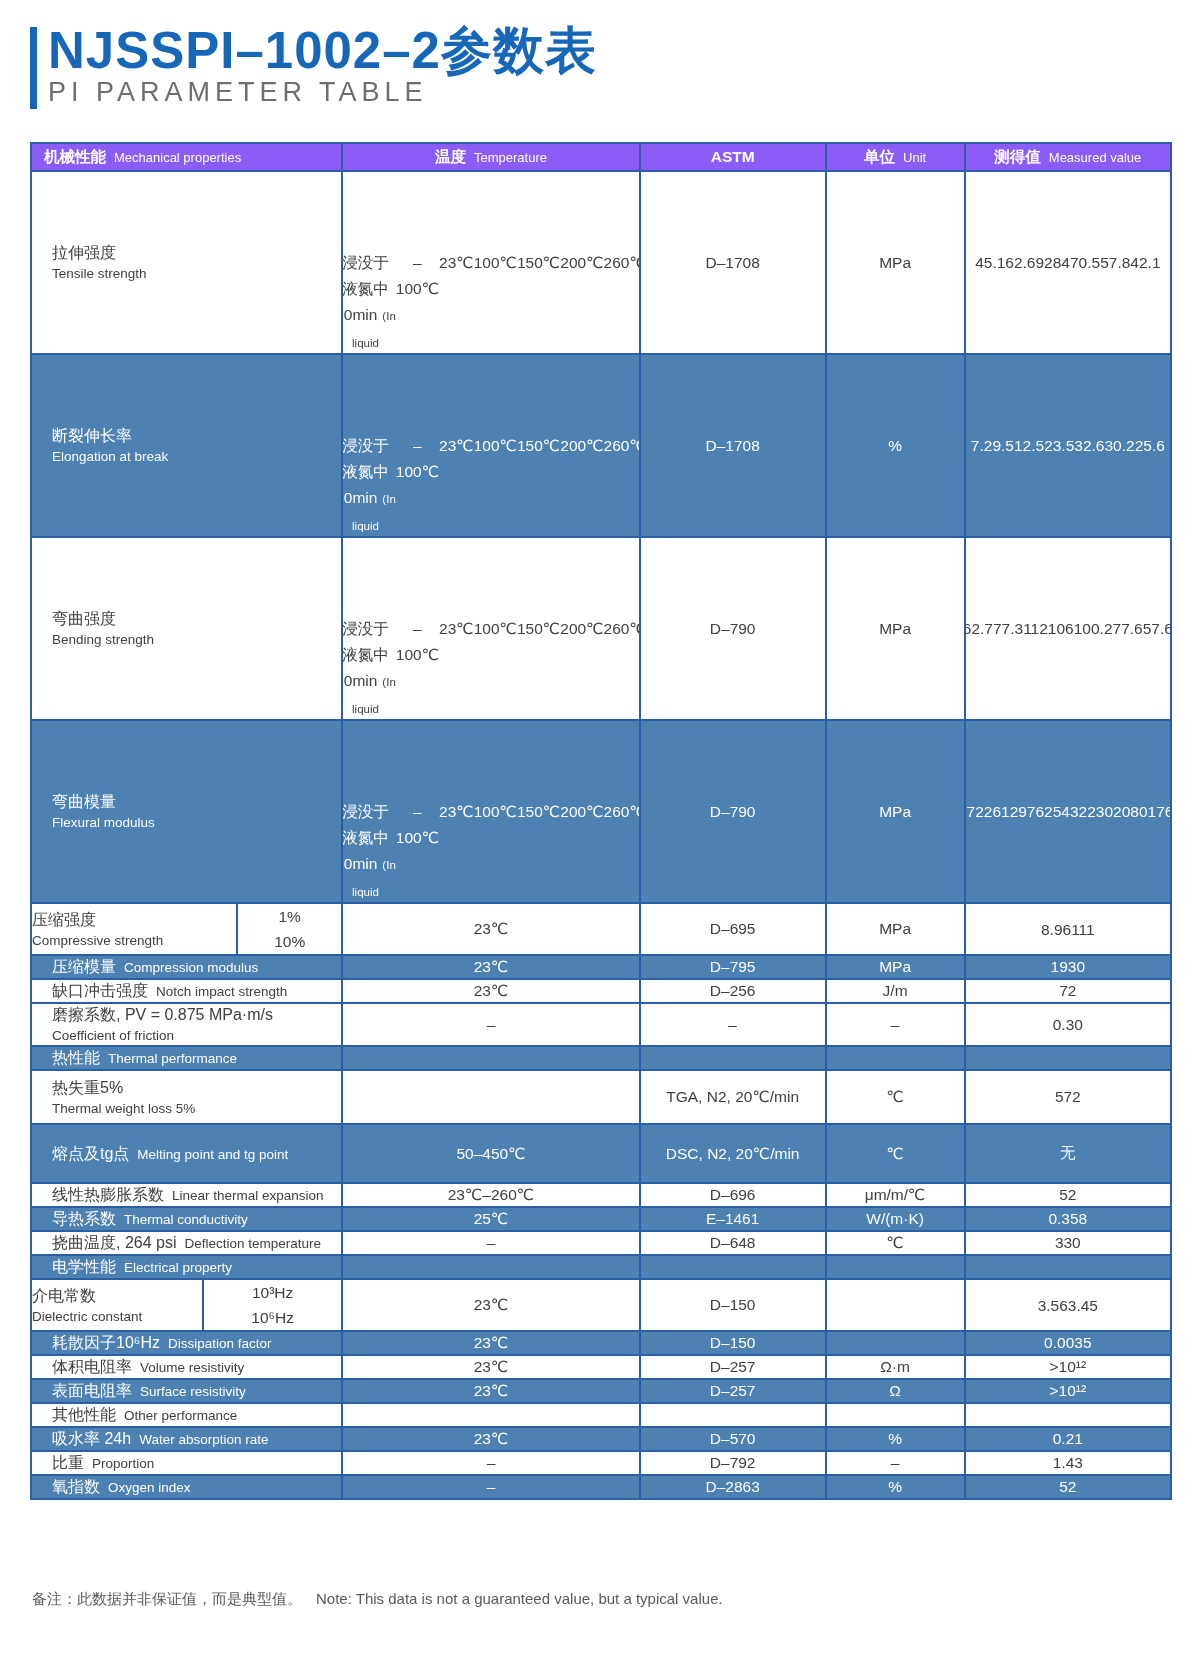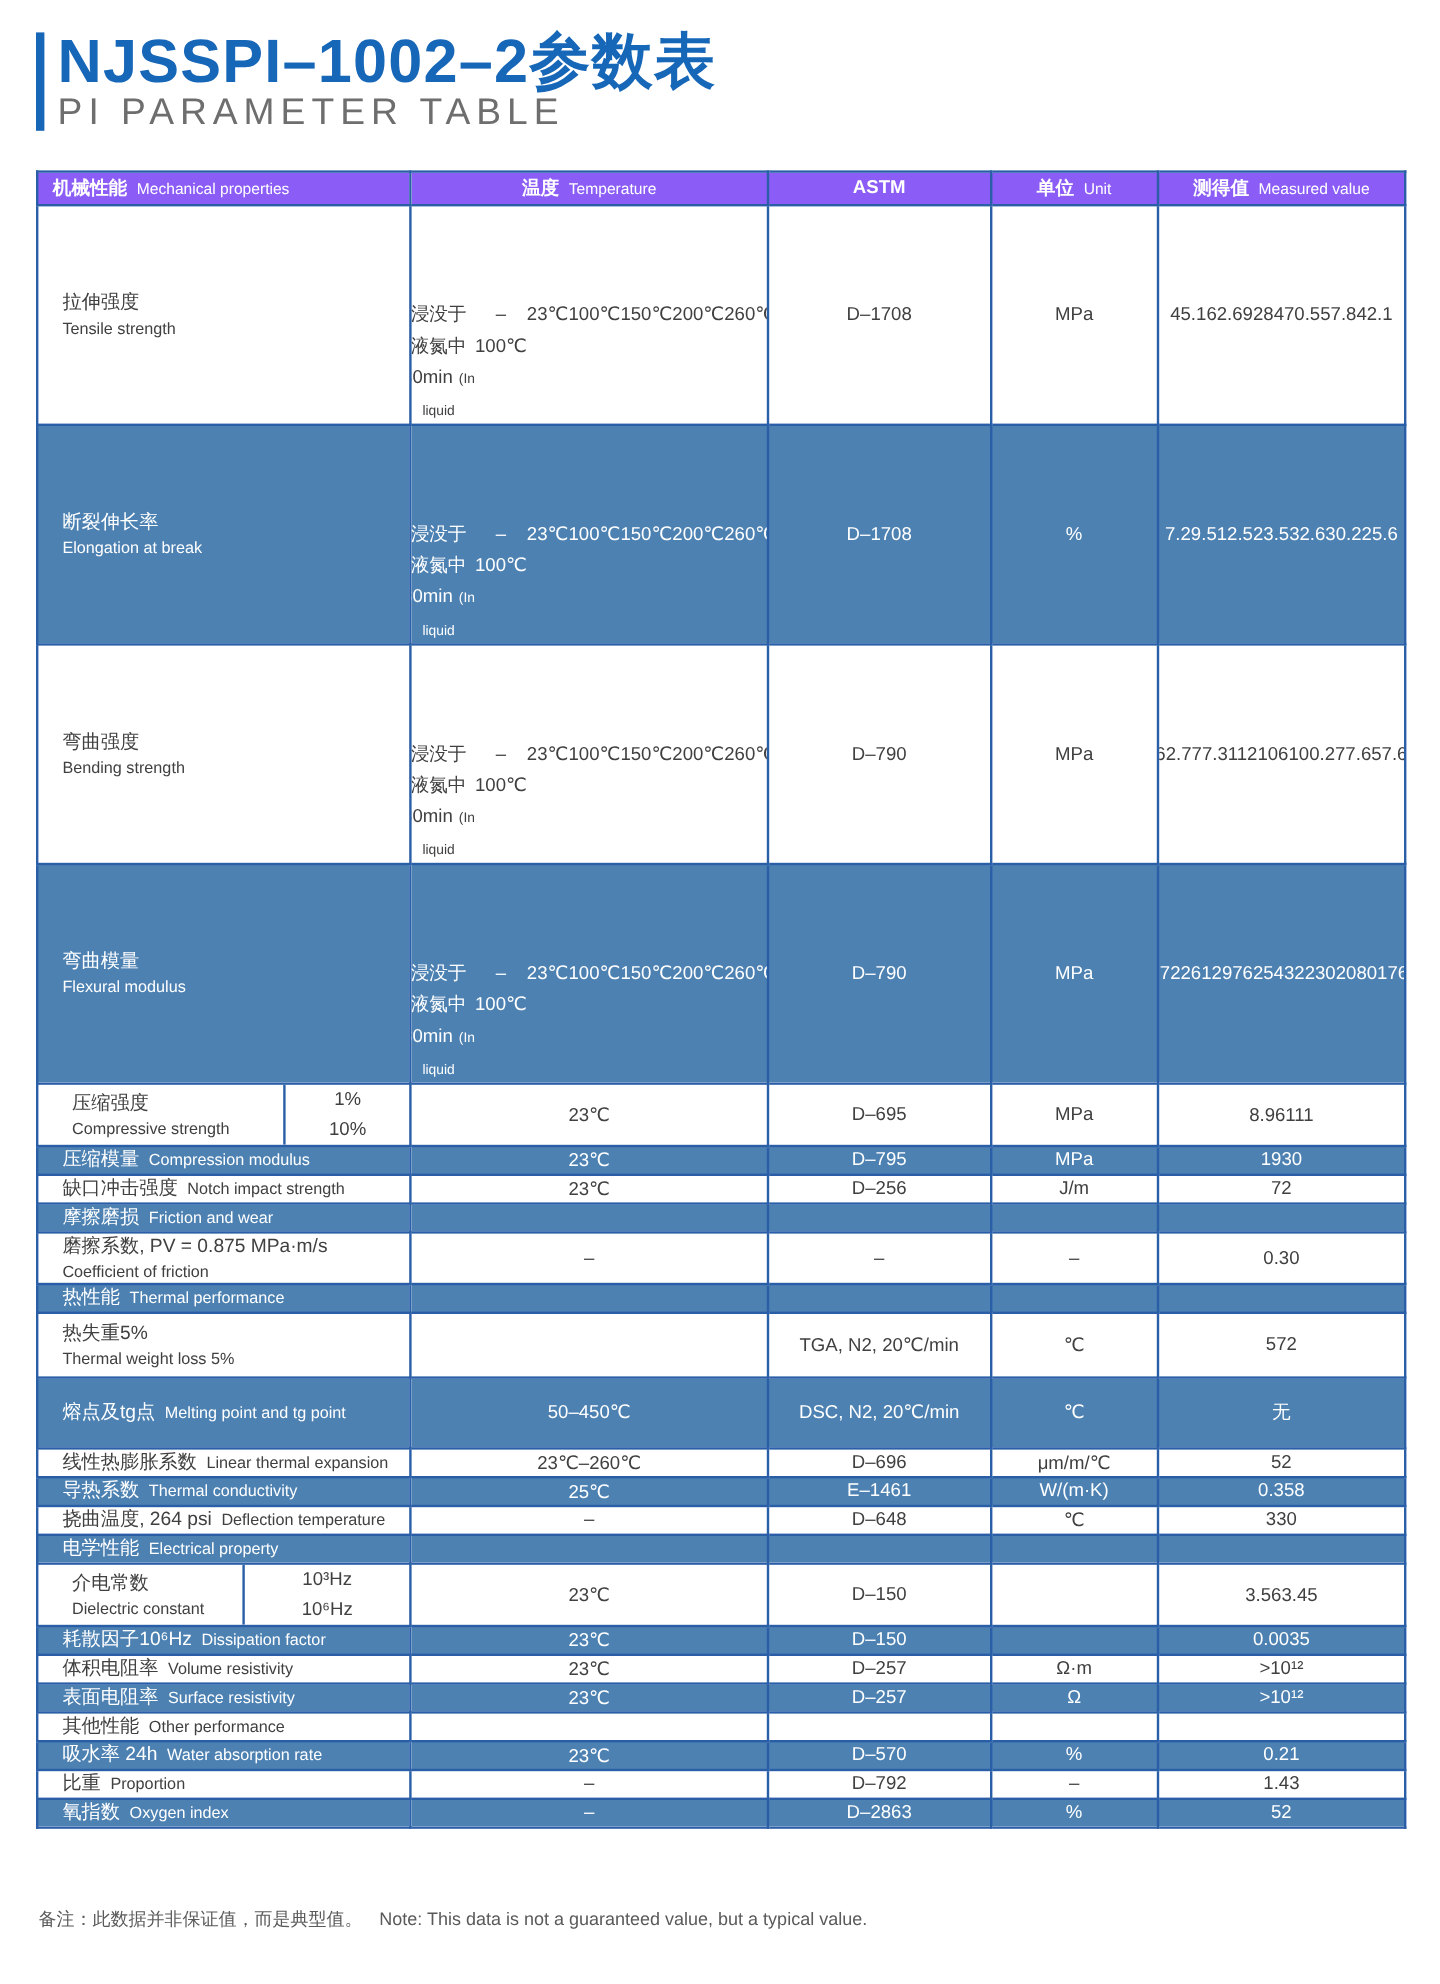--- a/index.html
+++ b/index.html
@@ -7,21 +7,21 @@
   body {
     width:1200px; height:1653px; position:relative; overflow:hidden;
     font-family:"Liberation Sans","DejaVu Sans",sans-serif;
     color:#404040;
   }
 
   
   .page-header { position:absolute; top:27px; left:30px; display:flex; align-items:stretch; }
   .accent-bar { width:7px; background:#1767b9; margin-right:11px; }
   .title-zh { font-size:51px; font-weight:bold; color:#1767b9; letter-spacing:1px; line-height:48px; }
-  .title-en { font-size:31px; color:#6e6e6e; letter-spacing:5px; line-height:33px; margin-top:1px; }
+  .title-en { font-size:27px; color:#6e6e6e; letter-spacing:5px; line-height:33px; margin-top:1px; }
 
   
   table.param {
     position:absolute; top:142px; left:30px; width:1142px;
     border-collapse:collapse; table-layout:fixed;
     font-size:15.5px;
   }
   table.param td, table.param th { border:2px solid #2a5fa8; vertical-align:middle; overflow:hidden; }
 
   tr.head { height:28px; background:#8b5cf6; color:#ffffff; }
@@ -47,21 +47,21 @@
   td.lbl.inline .en { display:inline; margin-left:8px; }
 
   td.c { text-align:center; }
   .stack { display:flex; justify-content:center; height:100%; }
   .line { height:26px; line-height:26px; text-align:center; }
   .paren { font-size:11.5px; margin-left:5px; }
 
   
   td.split { padding:0; }
   .split-wrap { display:flex; height:100%; align-items:stretch; }
-  .split-label { flex:1; display:flex; flex-direction:column; justify-content:center; padding-left:28px; }
+  .split-label { flex:1; display:flex; flex-direction:column; justify-content:center; padding-left:0; }
   .split-label .zh { font-size:16px; line-height:22px; }
   .split-label .en { font-size:13.5px; line-height:19px; }
   .split-sub { border-left:2px solid #2a5fa8; display:flex; flex-direction:column; justify-content:center; }
   .split-sub.w34 { width:34%; }
   .split-sub.w45 { width:45%; }
   .split-sub .line { height:25px; line-height:25px; }
 
   .vals2 .line { height:25px; line-height:25px; }
 
   
@@ -254,27 +254,20 @@
   </tr>
 
   <tr class="h-std white">
     <td class="lbl inline"><span class="zh">缺口冲击强度</span><span class="en">Notch impact strength</span></td>
     <td class="c">23℃</td>
     <td class="c">D–256</td>
     <td class="c">J/m</td>
     <td class="c">72</td>
   </tr>
 
-  <tr class="h-std blue">
-    <td class="lbl inline"><span class="zh">摩擦磨损</span><span class="en">Friction and wear</span></td>
-    <td></td>
-    <td></td>
-    <td></td>
-    <td></td>
-  </tr>
 
   <tr class="h-2l white">
     <td class="lbl">
       <div class="zh">磨擦系数, PV = 0.875 MPa·m/s</div>
       <div class="en">Coefficient of friction</div>
     </td>
     <td class="c">–</td>
     <td class="c">–</td>
     <td class="c">–</td>
     <td class="c">0.30</td>

